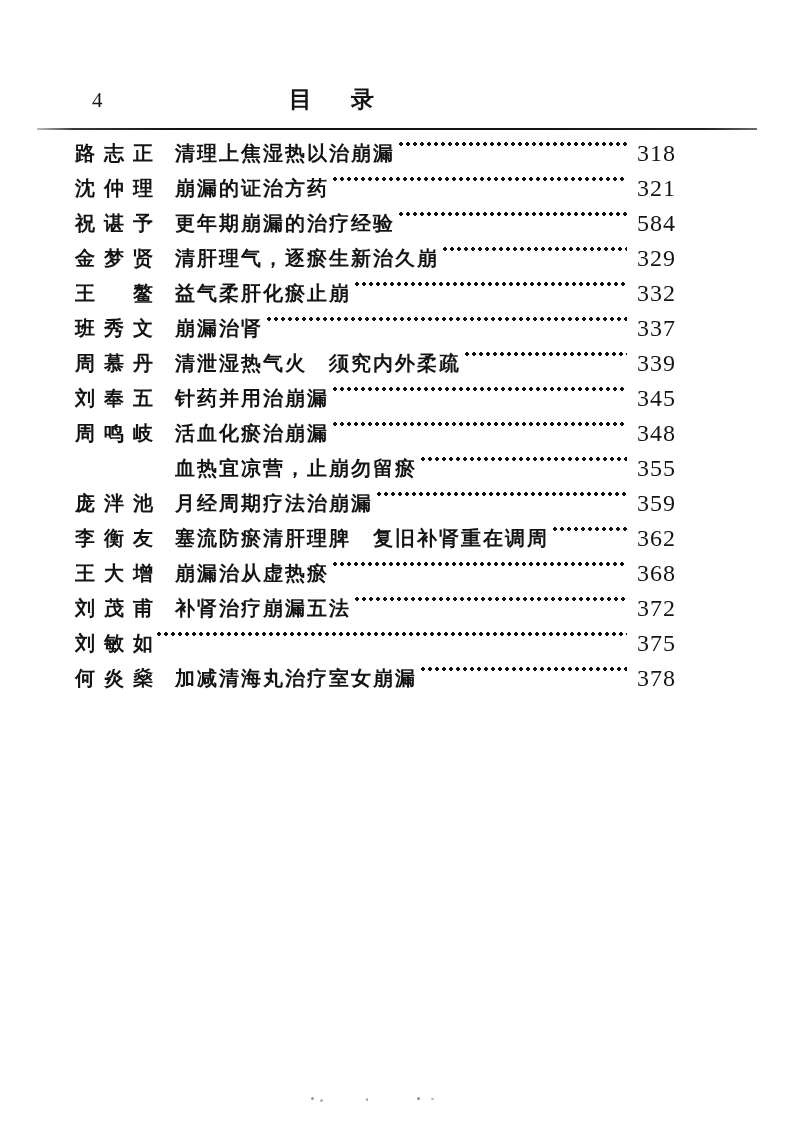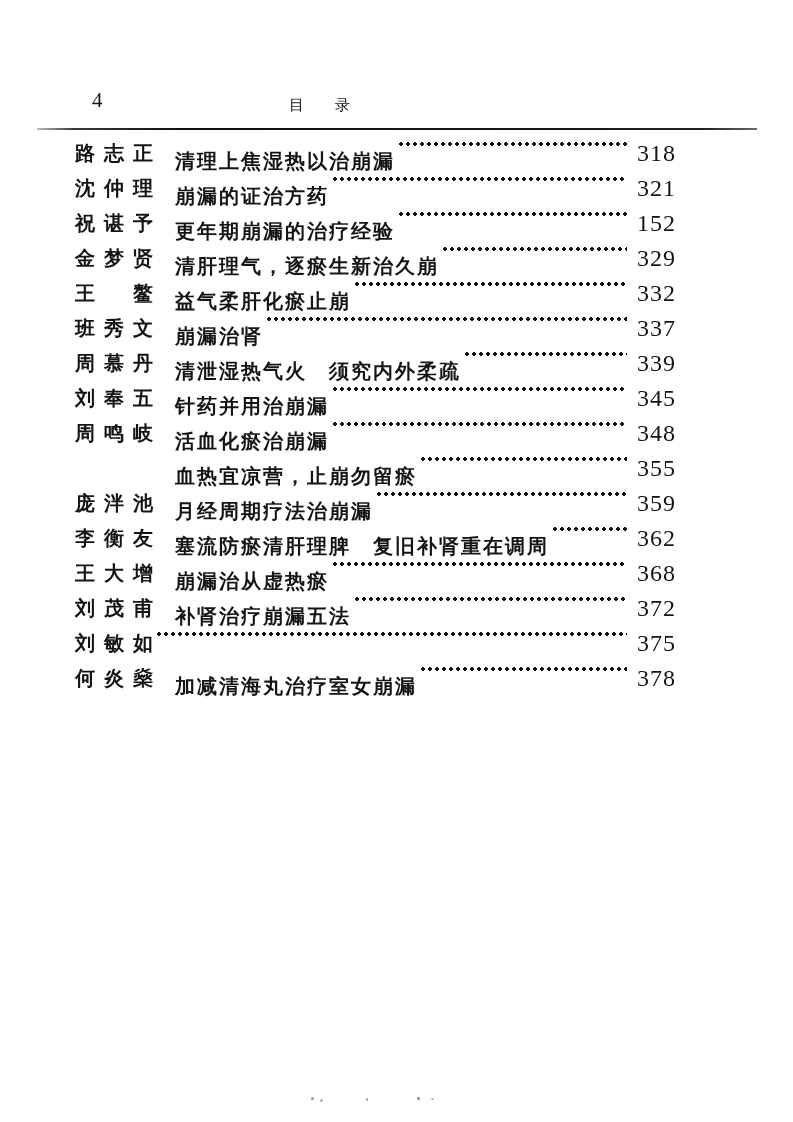--- a/index.html
+++ b/index.html
@@ -9,22 +9,22 @@
     background: #ffffff;
     overflow: hidden;
     font-family: "Liberation Serif", "DejaVu Serif", serif;
     color: #141414;
   }
   .folio {
     position: absolute; left: 92px; top: 88px;
     font-size: 21px; letter-spacing: 1px;
   }
   .toc-title {
-    position: absolute; left: 289px; top: 96px;
-    font-size: 15px; font-weight: 400; letter-spacing: 8px;
+    position: absolute; left: 289px; top: 84px;
+    font-size: 23px; font-weight: 700; letter-spacing: 8px;
     white-space: pre;
   }
   .divider {
     position: absolute; left: 37px; top: 128px;
     width: 720px; height: 2px;
     background: linear-gradient(90deg, #bdbdbd 0%, #3a3a3a 5%, #101010 20%, #151515 70%, #232323 93%, #6a6a6a 100%);
   }
   .toc-list {
     position: absolute; left: 75px; top: 140px;
     width: 601px;
@@ -36,21 +36,20 @@
     white-space: nowrap;
   }
   .author {
     flex: 0 0 78px; width: 78px;
     text-align: justify; text-align-last: justify;
     letter-spacing: 0;
   }
   .title {
     margin-left: 22px;
     letter-spacing: 2px;
-    margin-top: 8px;
   }
   .leader {
     flex: 1 1 auto;
     height: 8px; margin: 0 5px 0 3px;
     background-image: radial-gradient(circle at 3px 4px, #111 1.6px, rgba(0,0,0,0) 1.9px);
     background-size: 7px 8px;
     background-repeat: repeat-x;
   }
   .page-num {
     flex: 0 0 44px; width: 44px;
@@ -86,21 +85,21 @@
     <span class="author">沈仲理</span>
     <span class="title">崩漏的证治方药</span>
     <span class="leader"></span>
     <span class="page-num">321</span>
   </div>
 
   <div class="row">
     <span class="author">祝谌予</span>
     <span class="title">更年期崩漏的治疗经验</span>
     <span class="leader"></span>
-    <span class="page-num">152</span>
+    <span class="page-num">584</span>
   </div>
 
   <div class="row">
     <span class="author">金梦贤</span>
     <span class="title">清肝理气，逐瘀生新治久崩</span>
     <span class="leader"></span>
     <span class="page-num">329</span>
   </div>
 
   <div class="row">

